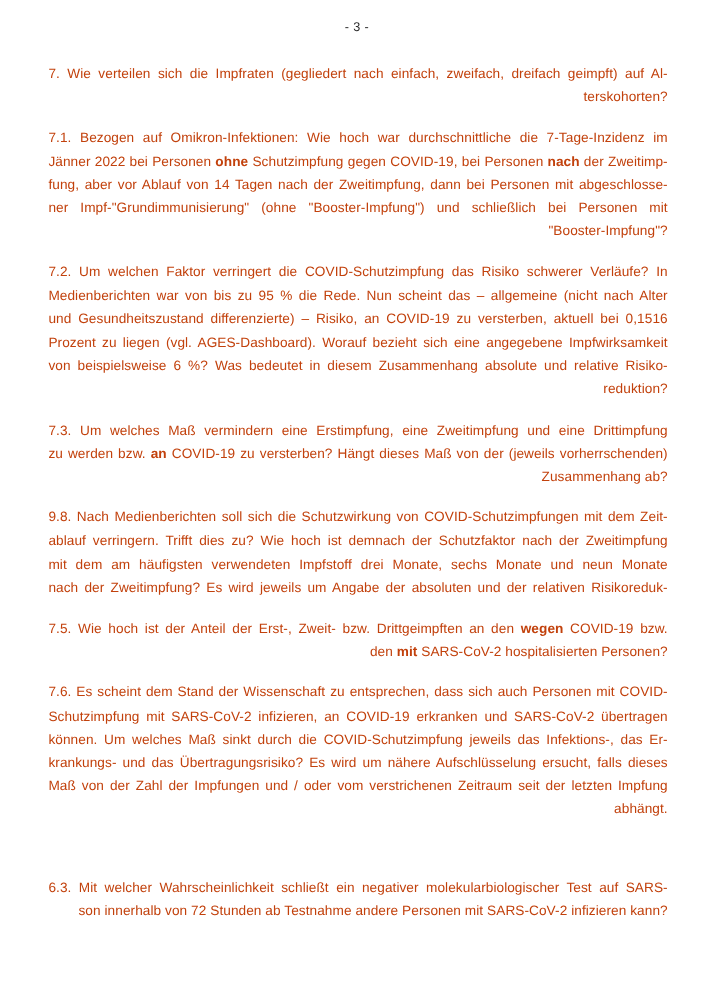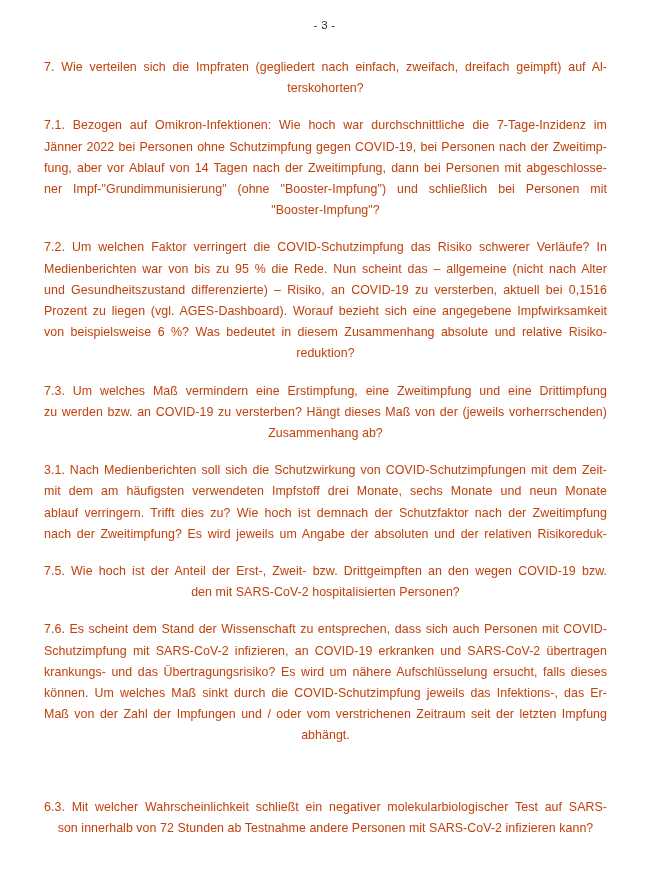--- a/index.html
+++ b/index.html
@@ -49,23 +49,23 @@
   .para .ln {
     display: block;
     white-space: nowrap;
   }
   
   .para .ln.j {
     text-align: justify;
     text-align-last: justify;
   }
   .para .ln.last {
-    text-align: center;
+    text-align: right;
   }
-  b { font-weight: normal; }
+  b { font-weight: bold; }
   .gap-big { height: 34px; }
 </style>
 </head>
 <body>
 
 <div class="page">
 
   <div class="page-header">- 3 -</div>
 
   <div class="content">
@@ -92,36 +92,36 @@
         <span class="ln last">reduktion?</span>
       </div>
 
     <div class="para">
         <span class="ln j">7.3. Um welches Maß vermindern eine Erstimpfung, eine Zweitimpfung und eine Drittimpfung</span>
         <span class="ln j">zu werden bzw. <b>an</b> COVID-19 zu versterben? Hängt dieses Maß von der (jeweils vorherrschenden)</span>
         <span class="ln last">Zusammenhang ab?</span>
       </div>
 
     <div class="para">
-        <span class="ln j">3.1. Nach Medienberichten soll sich die Schutzwirkung von COVID-Schutzimpfungen mit dem Zeit-</span>
+        <span class="ln j">9.8. Nach Medienberichten soll sich die Schutzwirkung von COVID-Schutzimpfungen mit dem Zeit-</span>
+        <span class="ln j">ablauf verringern. Trifft dies zu? Wie hoch ist demnach der Schutzfaktor nach der Zweitimpfung</span>
         <span class="ln j">mit dem am häufigsten verwendeten Impfstoff drei Monate, sechs Monate und neun Monate</span>
-        <span class="ln j">ablauf verringern. Trifft dies zu? Wie hoch ist demnach der Schutzfaktor nach der Zweitimpfung</span>
         <span class="ln j">nach der Zweitimpfung? Es wird jeweils um Angabe der absoluten und der relativen Risikoreduk-</span>
       </div>
 
     <div class="para">
         <span class="ln j">7.5. Wie hoch ist der Anteil der Erst-, Zweit- bzw. Drittgeimpften an den <b>wegen</b> COVID-19 bzw.</span>
         <span class="ln last">den <b>mit</b> SARS-CoV-2 hospitalisierten Personen?</span>
       </div>
 
     <div class="para">
         <span class="ln j">7.6. Es scheint dem Stand der Wissenschaft zu entsprechen, dass sich auch Personen mit COVID-</span>
         <span class="ln j">Schutzimpfung mit SARS-CoV-2 infizieren, an COVID-19 erkranken und SARS-CoV-2 übertragen</span>
+        <span class="ln j">können. Um welches Maß sinkt durch die COVID-Schutzimpfung jeweils das Infektions-, das Er-</span>
         <span class="ln j">krankungs- und das Übertragungsrisiko? Es wird um nähere Aufschlüsselung ersucht, falls dieses</span>
-        <span class="ln j">können. Um welches Maß sinkt durch die COVID-Schutzimpfung jeweils das Infektions-, das Er-</span>
         <span class="ln j">Maß von der Zahl der Impfungen und / oder vom verstrichenen Zeitraum seit der letzten Impfung</span>
         <span class="ln last">abhängt.</span>
       </div>
 
     <div class="gap-big"></div>
 
     <div class="para">
         <span class="ln j">6.3. Mit welcher Wahrscheinlichkeit schließt ein negativer molekularbiologischer Test auf SARS-</span>
         <span class="ln last">son innerhalb von 72 Stunden ab Testnahme andere Personen mit SARS-CoV-2 infizieren kann?</span>
       </div>

